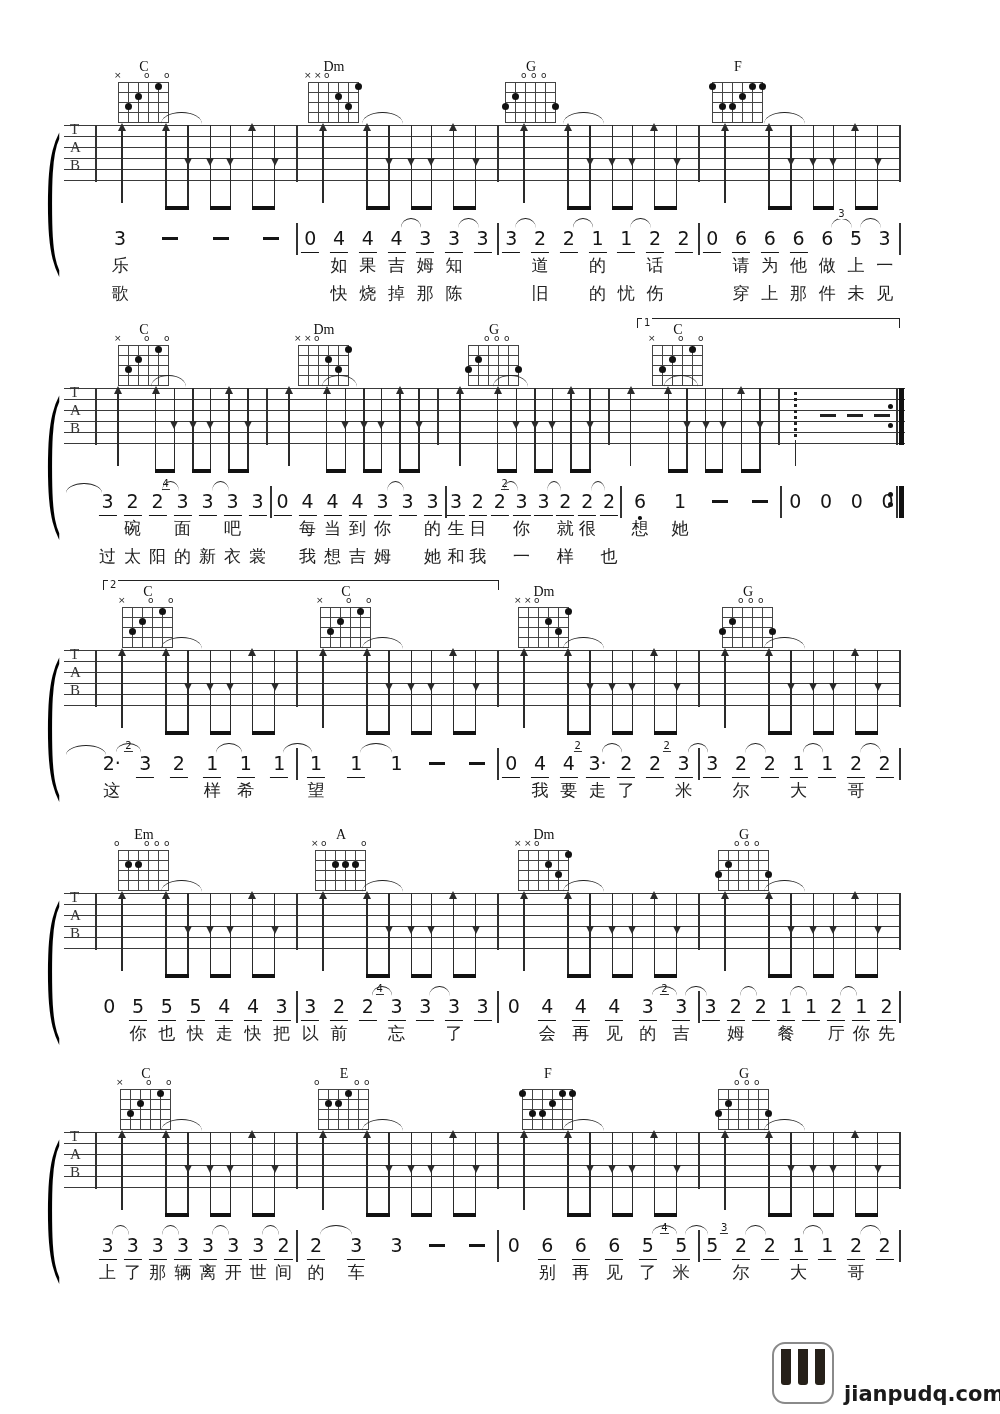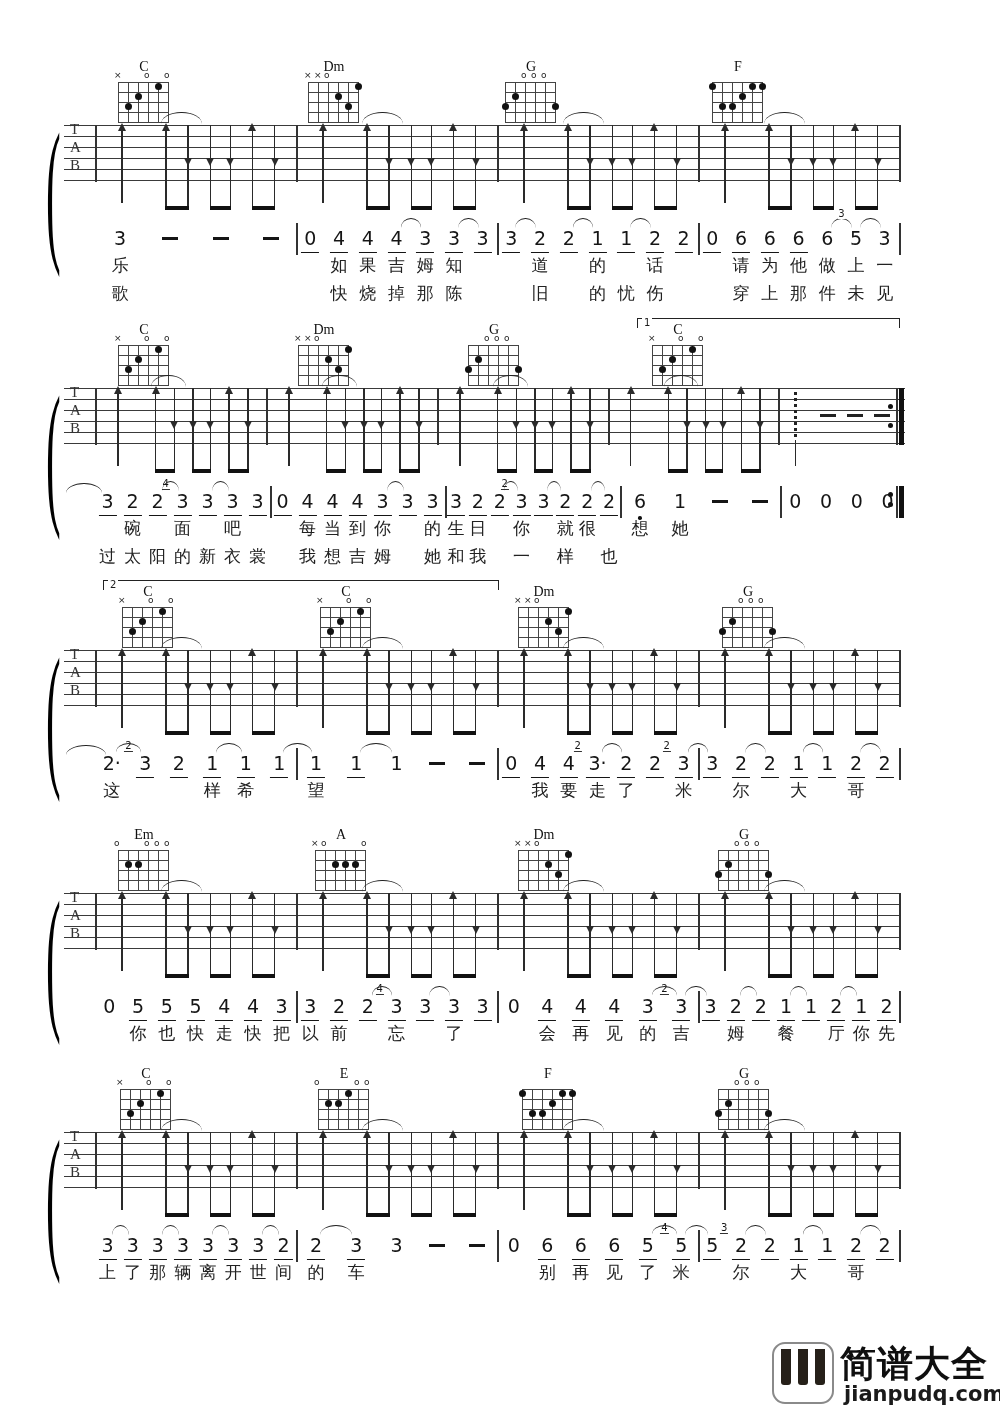--- a/index.html
+++ b/index.html
@@ -1015,16 +1015,15 @@
       <div class="ly" style="left: 741.071px; top: 1263px;">尔</div>
       <div class="ly" style="left: 798.5px; top: 1263px;">大</div>
       <div class="ly" style="left: 855.929px; top: 1263px;">哥</div>
     </div>
   <div id="wm">
     <div id="wmicon">
       <div class="wkey" style="left:7px"></div>
       <div class="wkey" style="left:24px"></div>
       <div class="wkey" style="left:41px"></div>
     </div>
-    <div id="wmbrand">简谱大全</div>
     <div id="wmsite">jianpudq.com</div>
   </div>
 </div>
 
 </body></html>

